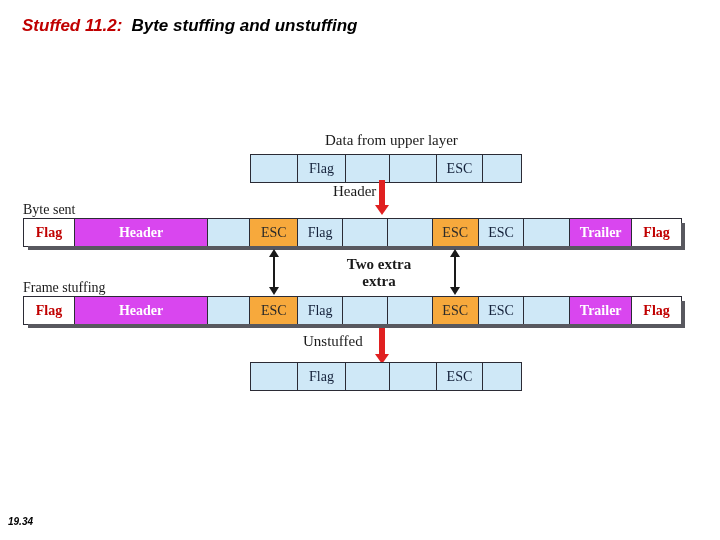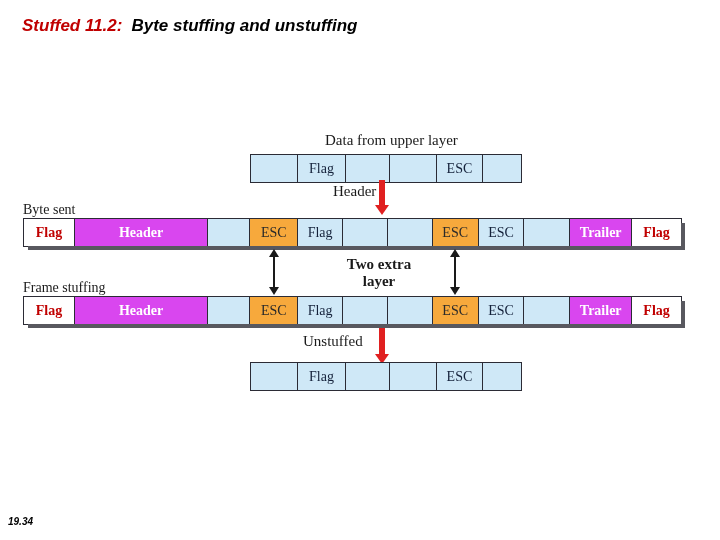--- a/index.html
+++ b/index.html
@@ -214,21 +214,21 @@
     <div class="cell blue" style="width:45px;"></div>
     <div class="cell orange" style="width:46px;">ESC</div>
     <div class="cell blue" style="width:46px;">ESC</div>
     <div class="cell blue" style="width:46px;"></div>
     <div class="cell black" style="width:62px;">Trailer</div>
     <div class="cell white" style="width:49px;">Flag</div>
   </div>
 
   <div class="two-extra" style="left:304px; top:256px; width:150px;font-weight:bold;">
     <div>Two extra</div>
-    <div>layer</div>
+    <div>extra</div>
   </div>
 
   <div class="dbl-arrow" style="left:268px; top:249px; height:46px;">
     <div class="head-up"></div>
     <div class="shaft" style="top:5px; bottom:5px;"></div>
     <div class="head-dn"></div>
   </div>
   <div class="dbl-arrow" style="left:449px; top:249px; height:46px;">
     <div class="head-up"></div>
     <div class="shaft" style="top:5px; bottom:5px;"></div>

